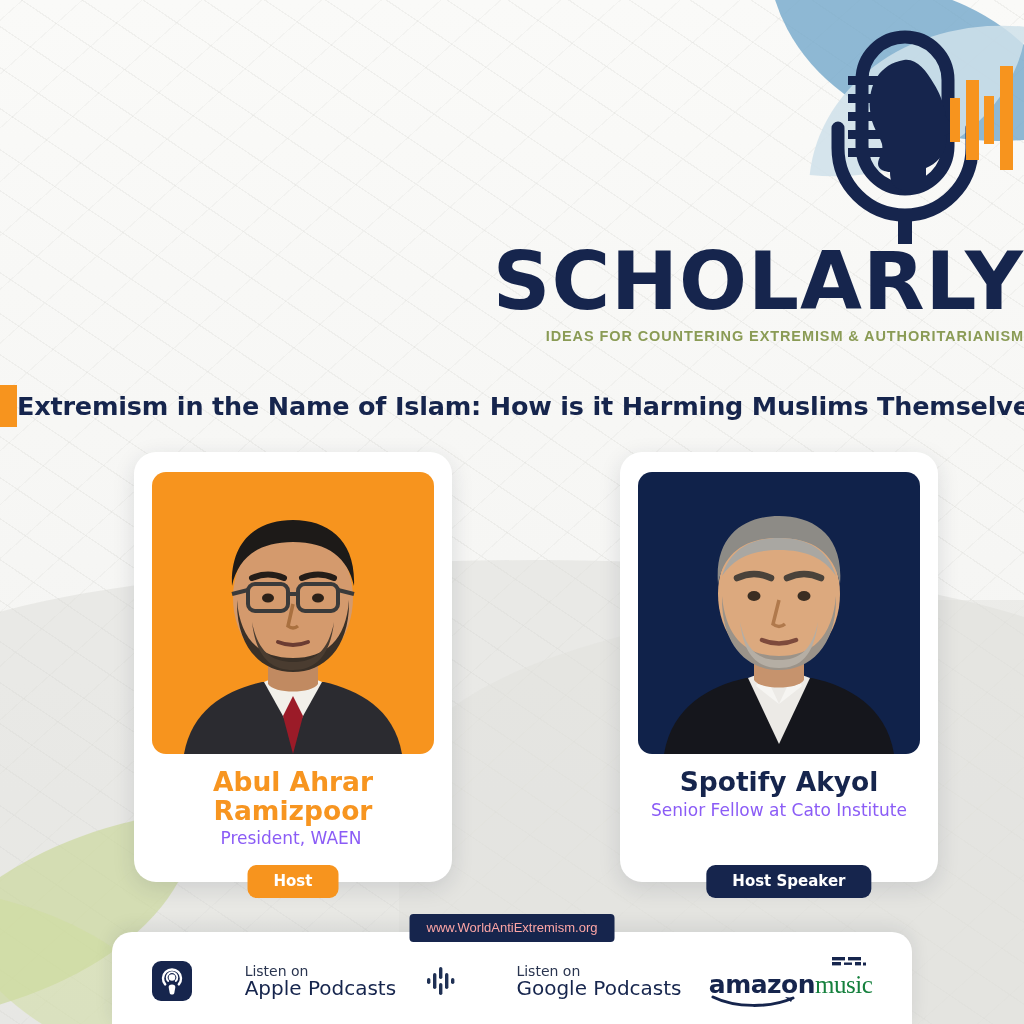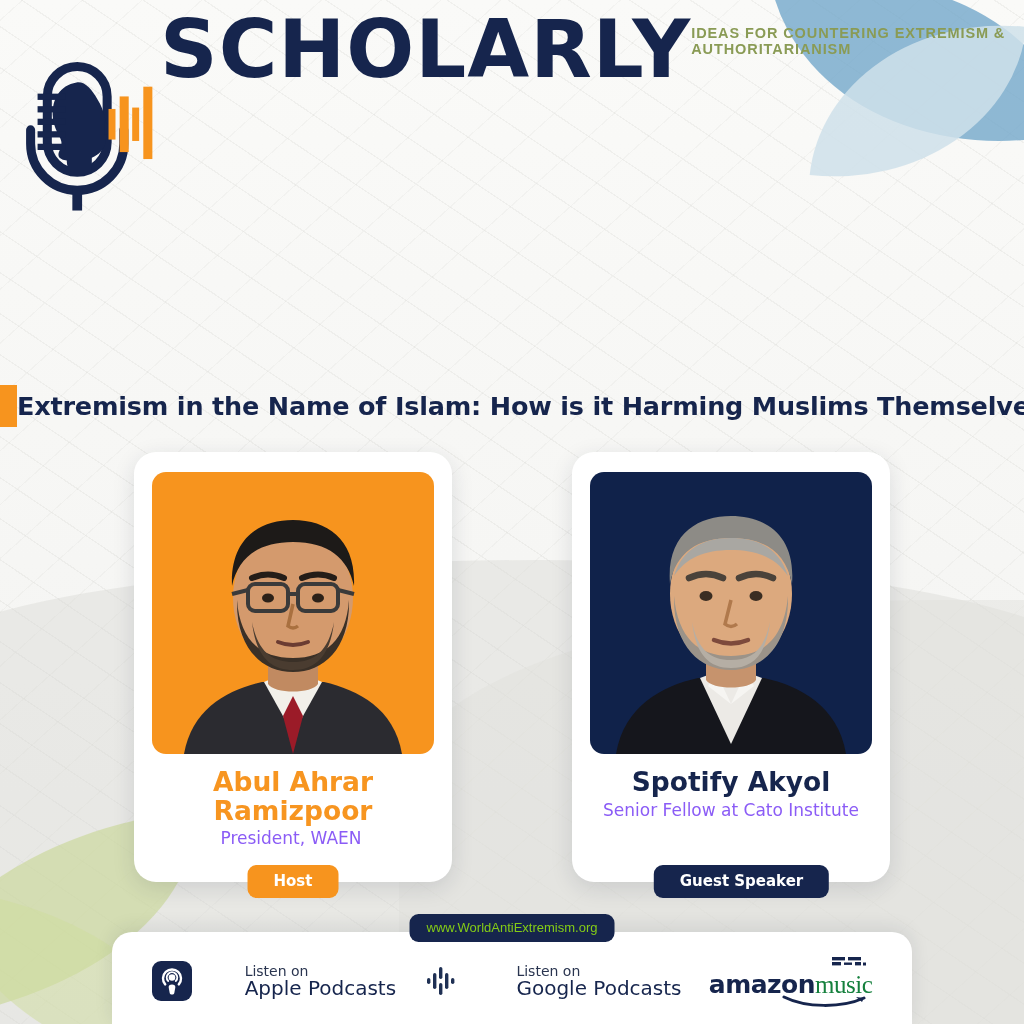--- a/index.html
+++ b/index.html
@@ -95,22 +95,22 @@
     opacity: .52;
     border-radius: 0 100% 0 100%;
     transform: rotate(8deg);
   }
 
   
   .logo-wrap {
     position: absolute;
     top: 18px; left: 0; right: 0;
     display: flex;
-    flex-direction: row;
-    align-items: flex-start;
+    flex-direction: column;
+    align-items: flex-end;
   }
   .logo-mark { width: 230px; height: 232px; display: block; }
   .logo-word {
     margin-top: -6px;
     font-size: 80px;
     font-weight: bold;
     letter-spacing: 1px;
     color: #16254d;
     line-height: .96;
     font-family: "DejaVu Sans", sans-serif;
@@ -160,20 +160,21 @@
     gap: 120px;
   }
   .card {
     position: relative;
     width: 318px;
     height: 430px;
     background: #ffffff;
     border-radius: 22px;
     box-shadow: 0 6px 22px rgba(30,40,60,.13);
     padding: 20px 18px 0 18px;
+    margin-left: 48px;
   }
   .photo {
     width: 282px;
     height: 282px;
     border-radius: 14px;
     overflow: hidden;
     position: relative;
   }
   .photo svg { display: block; width: 100%; height: 100%; }
   .sp-name {
@@ -231,44 +232,44 @@
     align-items: center;
     justify-content: space-around;
     padding: 14px 26px 8px 26px;
   }
   .url-pill {
     position: absolute;
     left: 50%;
     transform: translateX(-50%);
     top: -18px;
     background: #16254d;
-    color: #84cc16;
+    color: #fca5a5;
     font-size: 13px;
     padding: 6px 17px 7px 17px;
-    border-radius: 9px;
+    border-radius: 4px;
     white-space: nowrap;
     font-family: "Liberation Sans", sans-serif;
   }
   .plat {
     display: flex;
     align-items: center;
     gap: 9px;
   }
   .plat-txt { line-height: 1.02; color: #16254d; margin-left: 44px; }
   .plat-small {
     font-size: 14px;
     color: #2a3550;
     font-family: "DejaVu Sans", sans-serif;
   }
   .plat-big {
     font-size: 20px;
     color: #16254d;
     font-family: "DejaVu Sans", sans-serif;
   }
-  .amazon-lock { display: flex; flex-direction: column; align-items: flex-end; }
+  .amazon-lock { display: flex; flex-direction: column; align-items: flex-start; }
   .amz-row { display: flex; align-items: baseline; }
   .amz-bold {
     font-size: 25px; font-weight: bold; color: #16254d;
     letter-spacing: -.5px; font-family: "DejaVu Sans", sans-serif;
   }
   .amz-light {
     font-size: 25px; color: #15803d; letter-spacing: -.5px;
     font-family: Liberation Serif, serif;
   }
   .spotify-txt {
@@ -409,21 +410,21 @@
           <path d="M99 106 Q116 98 133 106" stroke="#4a423a" stroke-width="6.5" fill="none" stroke-linecap="round"></path>
           <path d="M149 106 Q166 98 183 106" stroke="#4a423a" stroke-width="6.5" fill="none" stroke-linecap="round"></path>
 
           <path d="M141 128 L135 152 Q141 157 147 152" stroke="#b0794c" stroke-width="3.5" fill="none"></path>
 
           <path d="M124 168 Q141 175 158 168" stroke="#7d4a3c" stroke-width="4.5" fill="none" stroke-linecap="round"></path>
         </svg>
       </div>
       <div class="sp-name navy">Spotify Akyol</div>
       <div class="sp-role">Senior Fellow at Cato Institute</div>
-      <div class="badge guest">Guest Speaker</div>
+      <div class="badge guest">Host Speaker</div>
     </div>
   </div>
 
   <div class="footer">
     <div class="url-pill">www.WorldAntiExtremism.org</div>
 
     <div class="plat">
       <svg width="40" height="40" viewBox="0 0 40 40">
         <rect width="40" height="40" rx="9" fill="#16254d"></rect>
         <circle cx="20" cy="16.5" r="3.3" fill="#ffffff"></circle>

